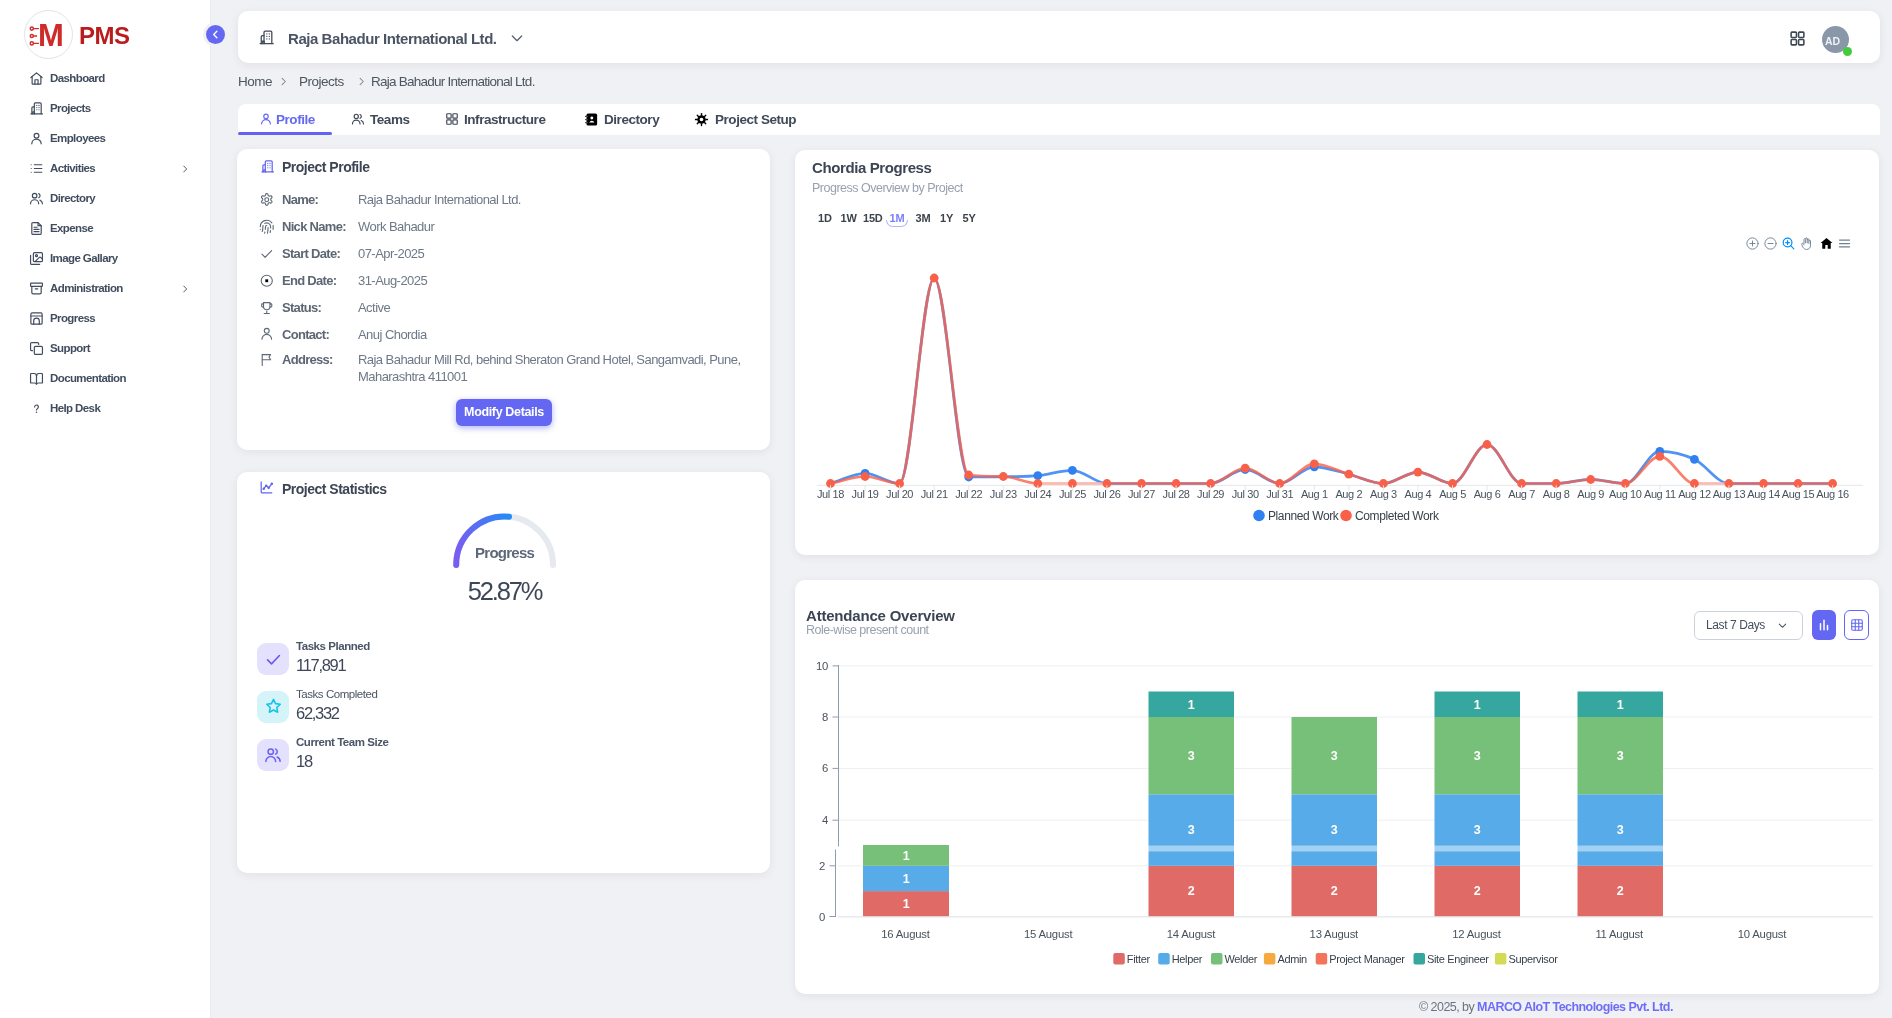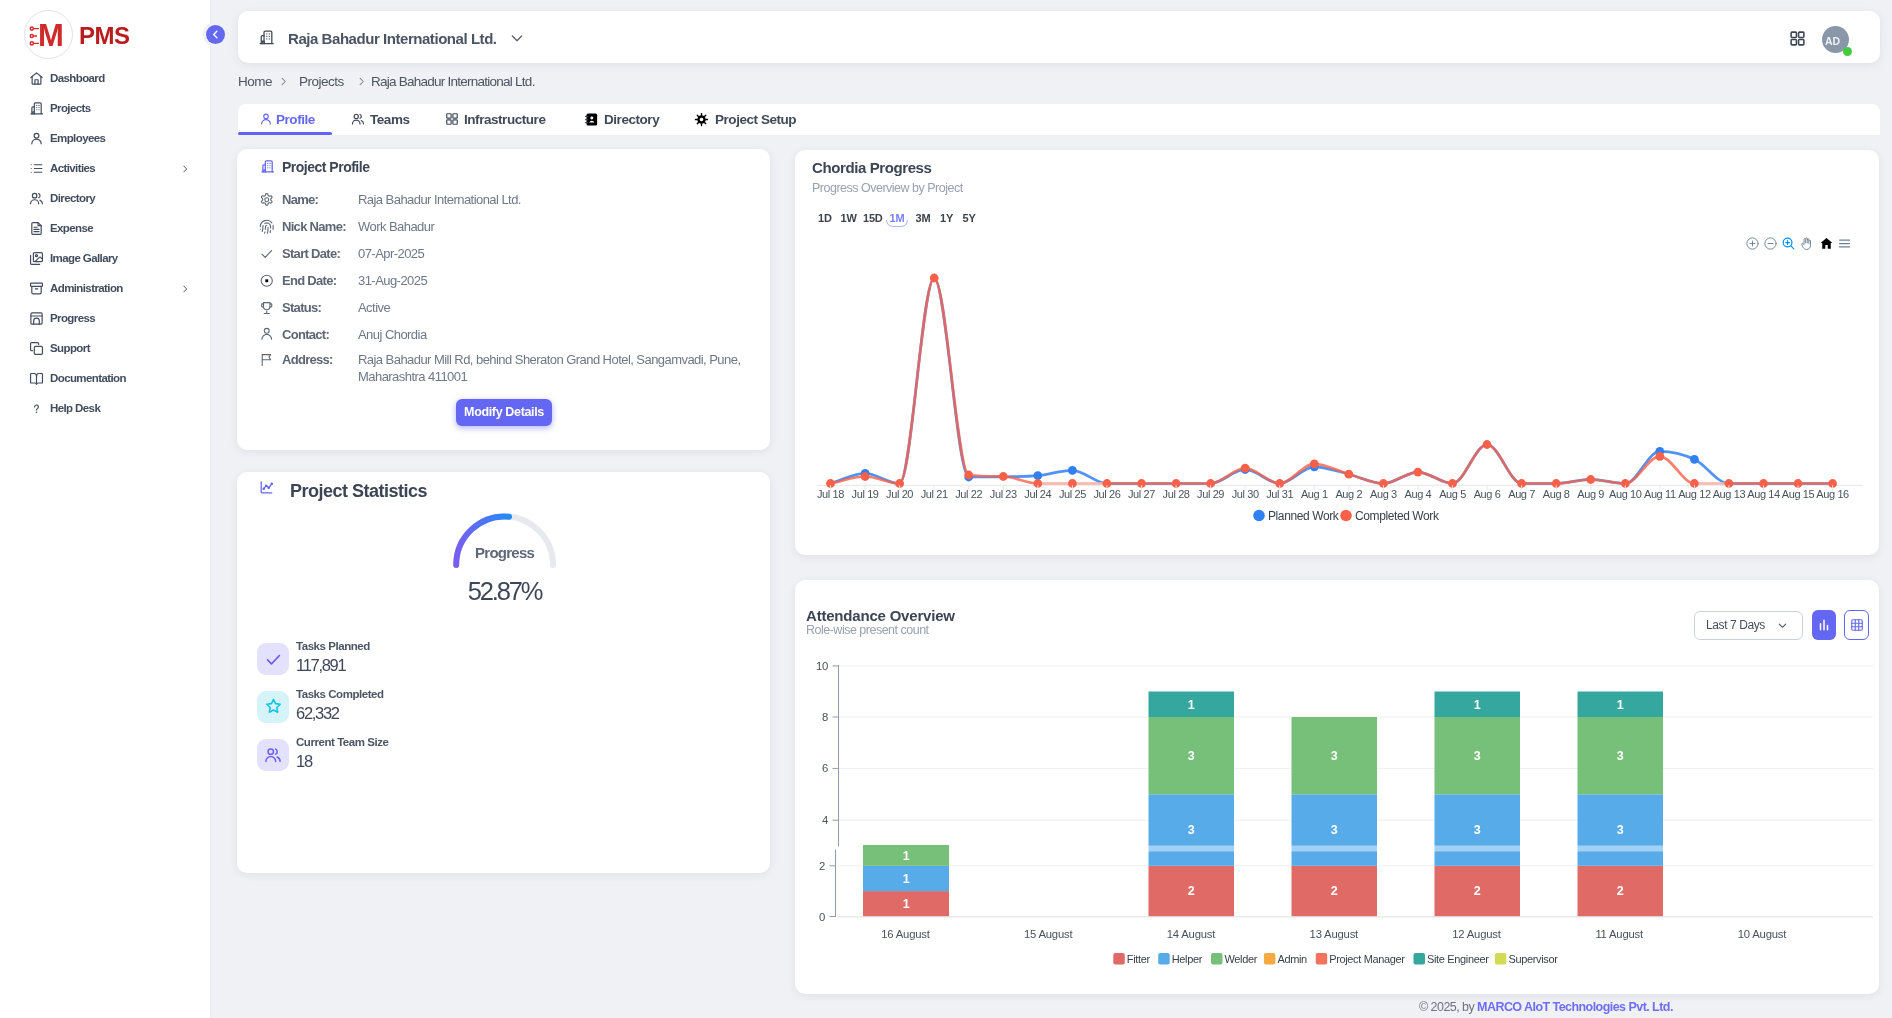--- a/index.html
+++ b/index.html
@@ -239,21 +239,21 @@
 <div class="abs" style="left:456px;top:399px;width:96px;height:27px;background:#6467f1;border-radius:6px;box-shadow:0 2px 6px rgba(100,103,241,.5);text-align:center;line-height:27px;font-size:12.5px;font-weight:bold;color:#fff;letter-spacing:-0.35px">Modify Details</div>
 <div class="card" style="left:237px;top:472px;width:533px;height:401px"></div>
 <svg style="position:absolute;left:259px;top:480px" width="15" height="15" viewBox="0 0 24 24" fill="none" stroke="#6366f1" stroke-width="2.00" stroke-linecap="round" stroke-linejoin="round">
     <path d="M3.5 3v16a1.5 1.5 0 0 0 1.5 1.5h15.5"></path>
     <path d="m7.5 14 4-5 4 3.5 5-6.5"></path>
     <circle cx="7.5" cy="14" r="1" fill="currentcolor"></circle>
     <circle cx="11.5" cy="9" r="1" fill="currentcolor"></circle>
     <circle cx="15.5" cy="12.5" r="1" fill="currentcolor"></circle>
     <circle cx="20.5" cy="6" r="1" fill="currentcolor"></circle>
   </svg>
-<div class="abs" style="left:290px;top:481px;font-size:18px;font-weight:bold;color:#3c4554;letter-spacing:-0.5px">Project Statistics</div>
+<div class="abs" style="left:282px;top:481px;font-size:14px;font-weight:bold;color:#3c4554;letter-spacing:-0.5px">Project Statistics</div>
 <div class="abs" style="left:237px;top:472px;width:533px;height:499px">
     <svg width="533" height="401" viewBox="0 0 533 401" style="position:absolute;left:0;top:0">
 <defs>
         <linearGradient id="gg" x1="219.2" y1="0" x2="277.6" y2="0" gradientUnits="userSpaceOnUse">
 <stop offset="0" stop-color="#7a5df1"></stop>
           <stop offset="0.6" stop-color="#3f7cf5"></stop>
           <stop offset="1" stop-color="#1e90f8"></stop>
         </linearGradient>
       </defs>
 <path d="M 219.2 92.9 A 48.4 48.4 0 0 1 316.0 92.9" fill="none" stroke="#e6e9ed" stroke-width="6" stroke-linecap="round"></path>
@@ -265,21 +265,21 @@
 <div class="abs" style="left:257px;top:643.0px;width:32px;height:32px;border-radius:9px;background:#e4e1fc"></div>
 <svg style="position:absolute;left:263.5px;top:649.5px" width="19" height="19" viewBox="0 0 24 24" fill="none" stroke="#6a5af4" stroke-width="2.00" stroke-linecap="round" stroke-linejoin="round">
     <path d="m4.5 12.5 5 5L19.5 7"></path>
   </svg>
 <div class="abs" style="left:296px;top:640.0px;font-size:11.5px;font-weight:bold;color:#4a5565;letter-spacing:-0.45px">Tasks Planned</div>
 <div class="abs" style="left:296px;top:656.0px;font-size:16.5px;color:#3e4759;letter-spacing:-1.3px">117,891</div>
 <div class="abs" style="left:257px;top:690.5px;width:32px;height:32px;border-radius:9px;background:#d5f4f9"></div>
 <svg style="position:absolute;left:263.5px;top:697.0px" width="19" height="19" viewBox="0 0 24 24" fill="none" stroke="#16c2e8" stroke-width="2.00" stroke-linecap="round" stroke-linejoin="round">
     <path d="m12 3 2.6 5.4 5.9.8-4.3 4.1 1 5.9L12 16.4l-5.2 2.8 1-5.9L3.5 9.2l5.9-.8z"></path>
   </svg>
-<div class="abs" style="left:296px;top:687.5px;font-size:11.5px;font-weight:bold;color:#4a5565;letter-spacing:-0.45px">Tasks Completed</div>
+<div class="abs" style="left:296px;top:687.5px;font-size:11.5px;font-weight:normal;color:#4a5565;letter-spacing:-0.45px">Tasks Completed</div>
 <div class="abs" style="left:296px;top:703.5px;font-size:16.5px;color:#3e4759;letter-spacing:-1.3px">62,332</div>
 <div class="abs" style="left:257px;top:738.5px;width:32px;height:32px;border-radius:9px;background:#e4e1fc"></div>
 <svg style="position:absolute;left:264.0px;top:745.5px" width="18" height="18" viewBox="0 0 24 24" fill="none" stroke="#6a60f5" stroke-width="2.00" stroke-linecap="round" stroke-linejoin="round">
     <circle cx="9" cy="7.5" r="3.6"></circle>
     <path d="M2.5 20.5a6.5 6.5 0 0 1 13 0"></path>
     <path d="M15.5 4.2a3.6 3.6 0 0 1 0 6.6"></path>
     <path d="M17.5 14.6a6.5 6.5 0 0 1 4 5.9"></path>
   </svg>
 <div class="abs" style="left:296px;top:735.5px;font-size:11.5px;font-weight:bold;color:#4a5565;letter-spacing:-0.45px">Current Team Size</div>
 <div class="abs" style="left:296px;top:751.5px;font-size:16.5px;color:#3e4759;letter-spacing:-1.3px">18</div>

